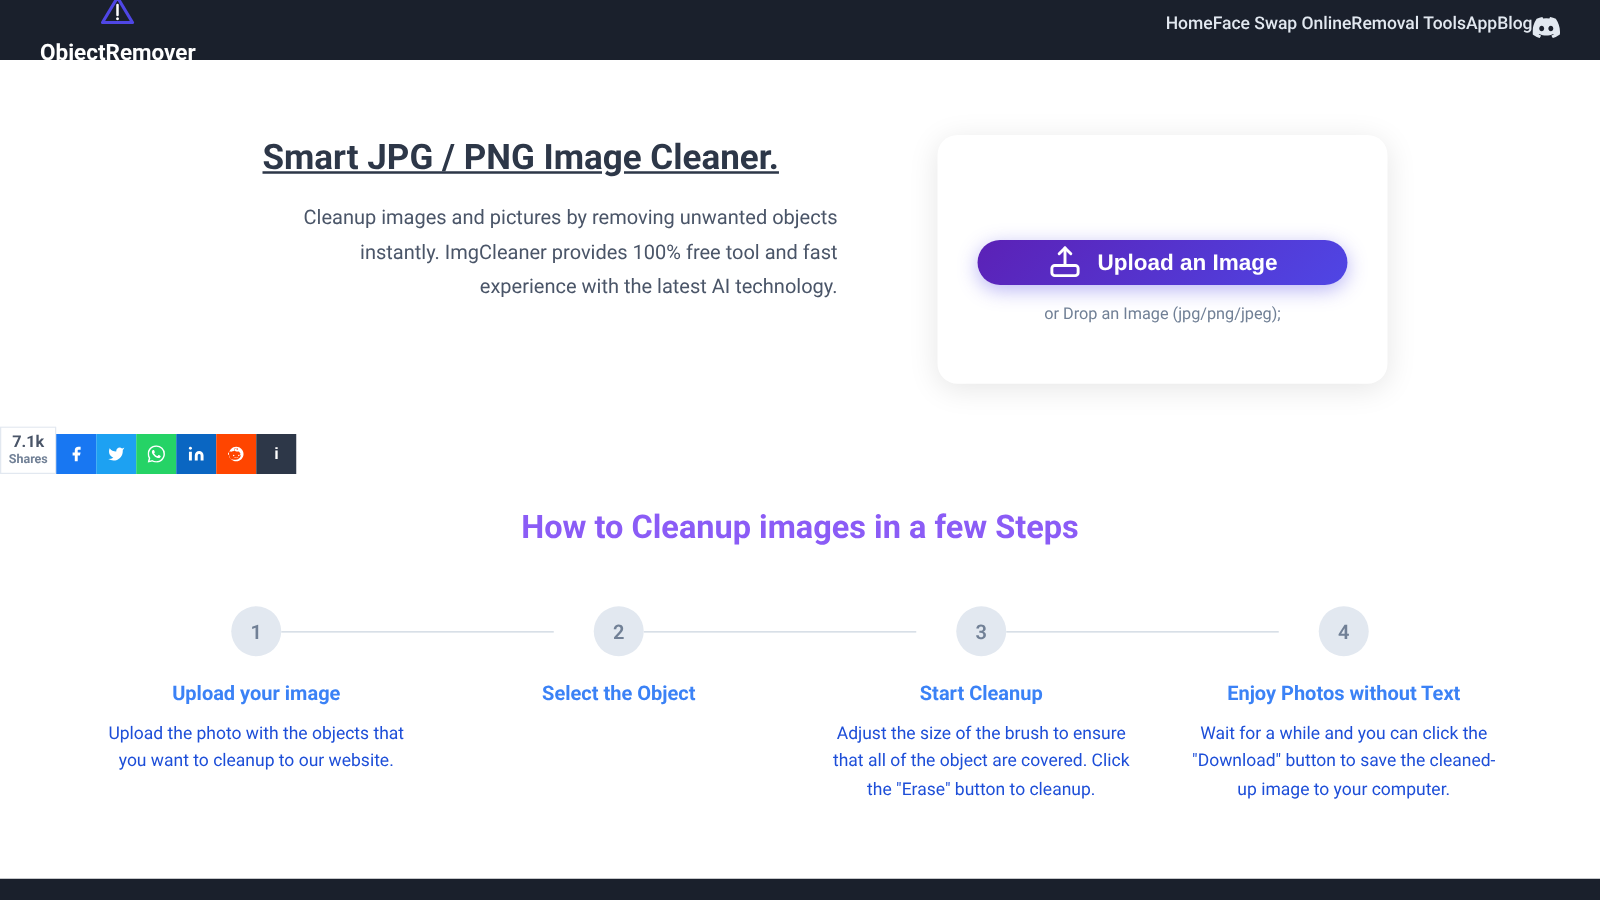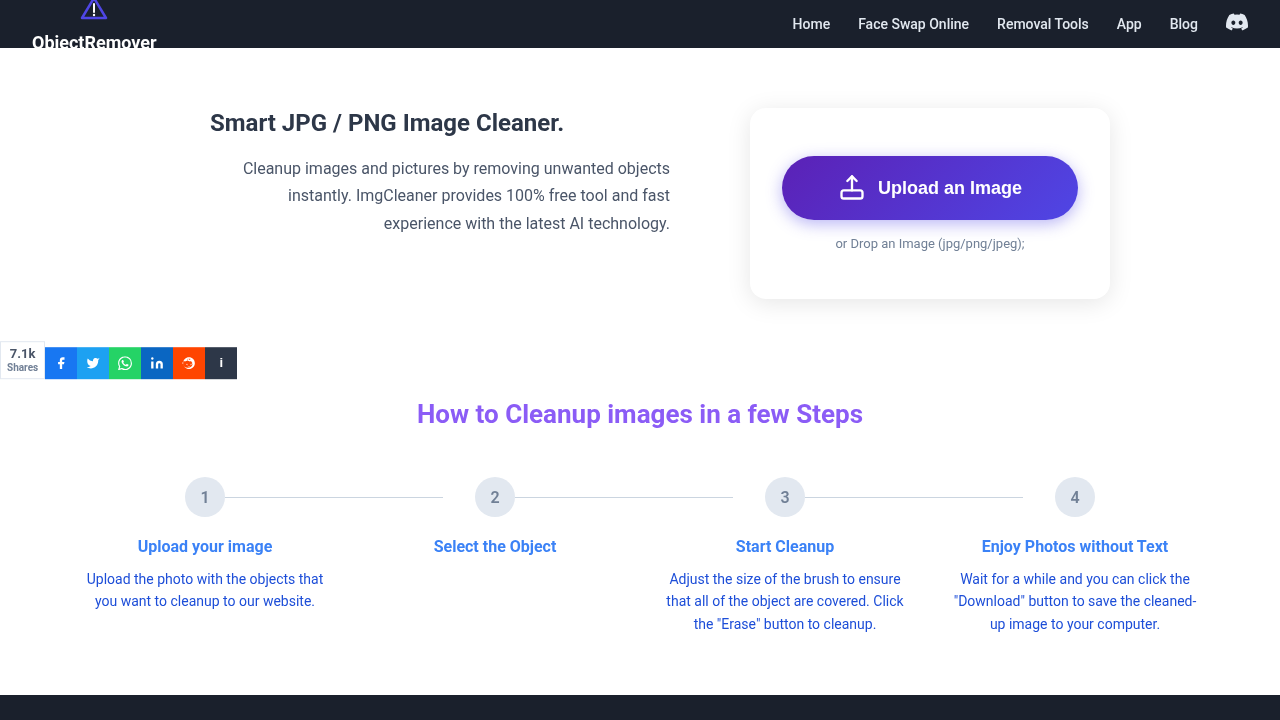--- a/index.html
+++ b/index.html
@@ -26,22 +26,21 @@
       font-size: 18px;
       text-decoration: none;
       flex-direction: column;
     }
     .logo-icon {
       width: 28px;
       height: 28px;
     }
     .nav-links {
       display: flex;
-      align-items: center;
-      gap: 28px;
+      align-items: flex-start;
     }
     .nav-links a {
       color: #e2e8f0;
       text-decoration: none;
       font-size: 14px;
       font-weight: 500;
     }
     .discord-icon {
       color: #e2e8f0;
       font-size: 20px;
@@ -91,25 +90,26 @@
       display: flex;
       align-items: flex-start;
       justify-content: center;
       gap: 80px;
       padding: 60px 120px 60px 160px;
       max-width: 1280px;
       margin: 0 auto;
     }
     .hero-text { flex: 1; max-width: 460px; }
     .hero-text h1 {
-      font-size: 24px;
+      font-size: 28px;
       font-weight: 700;
       color: #2d3748;
       margin-bottom: 16px;
       line-height: 1.3;
+      text-decoration: underline;
     }
     .hero-text p {
       font-size: 16px;
       color: #4a5568;
       line-height: 1.7;
       text-align: right;
     }
 
     
     .upload-card {
@@ -122,30 +122,31 @@
       display: flex;
       flex-direction: column;
       align-items: center;
       gap: 16px;
     }
     .upload-btn {
       background: linear-gradient(135deg, #5b21b6, #4f46e5);
       color: #fff;
       border: none;
       border-radius: 50px;
-      padding: 18px 36px;
+      padding: 4px 36px;
       font-size: 18px;
       font-weight: 700;
       cursor: pointer;
       display: flex;
       align-items: center;
       gap: 12px;
       width: 100%;
       justify-content: center;
       box-shadow: 0 4px 16px rgba(79,70,229,0.4);
+      margin-top: 36px;
     }
     .upload-icon-svg {
       width: 28px;
       height: 28px;
       fill: none;
       stroke: #fff;
       stroke-width: 2.2;
       stroke-linecap: round;
       stroke-linejoin: round;
     }

